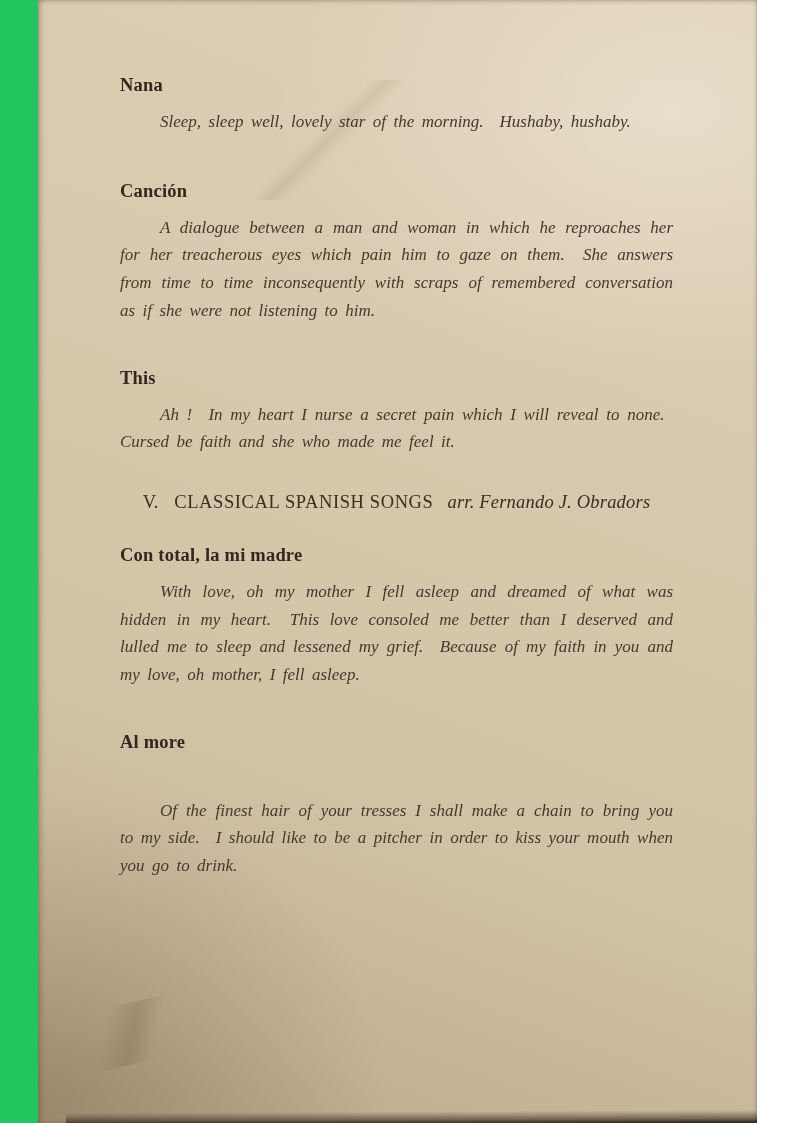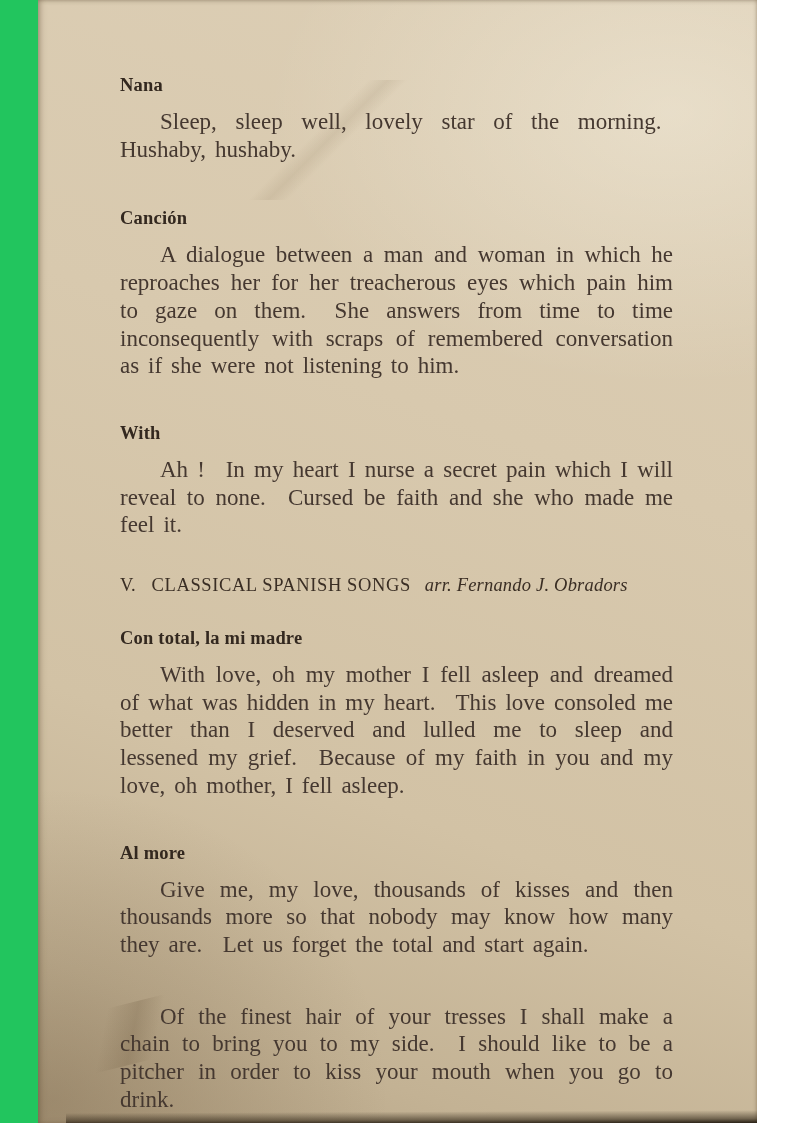--- a/index.html
+++ b/index.html
@@ -72,32 +72,34 @@
   .song h3 {
     margin: 0;
     font-size: 18.5px;
     line-height: 22px;
     font-weight: 700;
     color: #33281f;
     letter-spacing: 0.2px;
   }
   .song p {
     margin: 12px 0 0 0;
-    font-size: 23px;
+    font-size: 17px;
     line-height: 27.7px;
     text-align: justify;
     text-indent: 40px;
     word-spacing: 3.2px;
     color: #453830;
+    font-style: italic;
   }
   .group-line {
     font-size: 18.5px;
     line-height: 24px;
     color: #3a2e24;
     white-space: nowrap;
+    text-align: center;
   }
   .group-line .numeral { margin-right: 16px; }
   .group-line .title { letter-spacing: 0.6px; margin-right: 14px; }
   .group-line .arranger { font-style: italic; letter-spacing: 0.2px; }
 </style>
 </head>
 <body>
 
 <div class="scan">
   <div class="paper">
@@ -110,36 +112,35 @@
         <h3>Nana</h3>
         <p>Sleep, sleep well, lovely star of the morning.  Hushaby, hushaby.</p>
       </section>
 
       <section class="song" style="margin-top:44px;">
         <h3>Canción</h3>
         <p>A dialogue between a man and woman in which he reproaches her for her treacherous eyes which pain him to gaze on them.  She answers from time to time inconsequently with scraps of remembered conversation as if she were not listening to him.</p>
       </section>
 
       <section class="song" style="margin-top:42px;">
-        <h3>With</h3>
+        <h3>This</h3>
         <p>Ah !  In my heart I nurse a secret pain which I will reveal to none.  Cursed be faith and she who made me feel it.</p>
       </section>
 
       <div class="group-line" style="margin-top:34px;">
         <span class="numeral">V.</span><span class="title">CLASSICAL SPANISH SONGS</span><span class="arranger">arr. Fernando J. Obradors</span>
       </div>
 
       <section class="song" style="margin-top:30px;">
         <h3>Con total, la mi madre</h3>
         <p>With love, oh my mother I fell asleep and dreamed of what was hidden in my heart.  This love consoled me better than I deserved and lulled me to sleep and lessened my grief.  Because of my faith in you and my love, oh mother, I fell asleep.</p>
       </section>
 
       <section class="song" style="margin-top:42px;">
         <h3>Al more</h3>
-        <p>Give me, my love, thousands of kisses and then thousands more so that nobody may know how many they are.  Let us forget the total and start again.</p>
       </section>
 
       <section class="song" style="margin-top:44px;">
         <p>Of the finest hair of your tresses I shall make a chain to bring you to my side.  I should like to be a pitcher in order to kiss your mouth when you go to drink.</p>
       </section>
 
     </div>
 
     <div class="bottom-edge"></div>
   </div>

